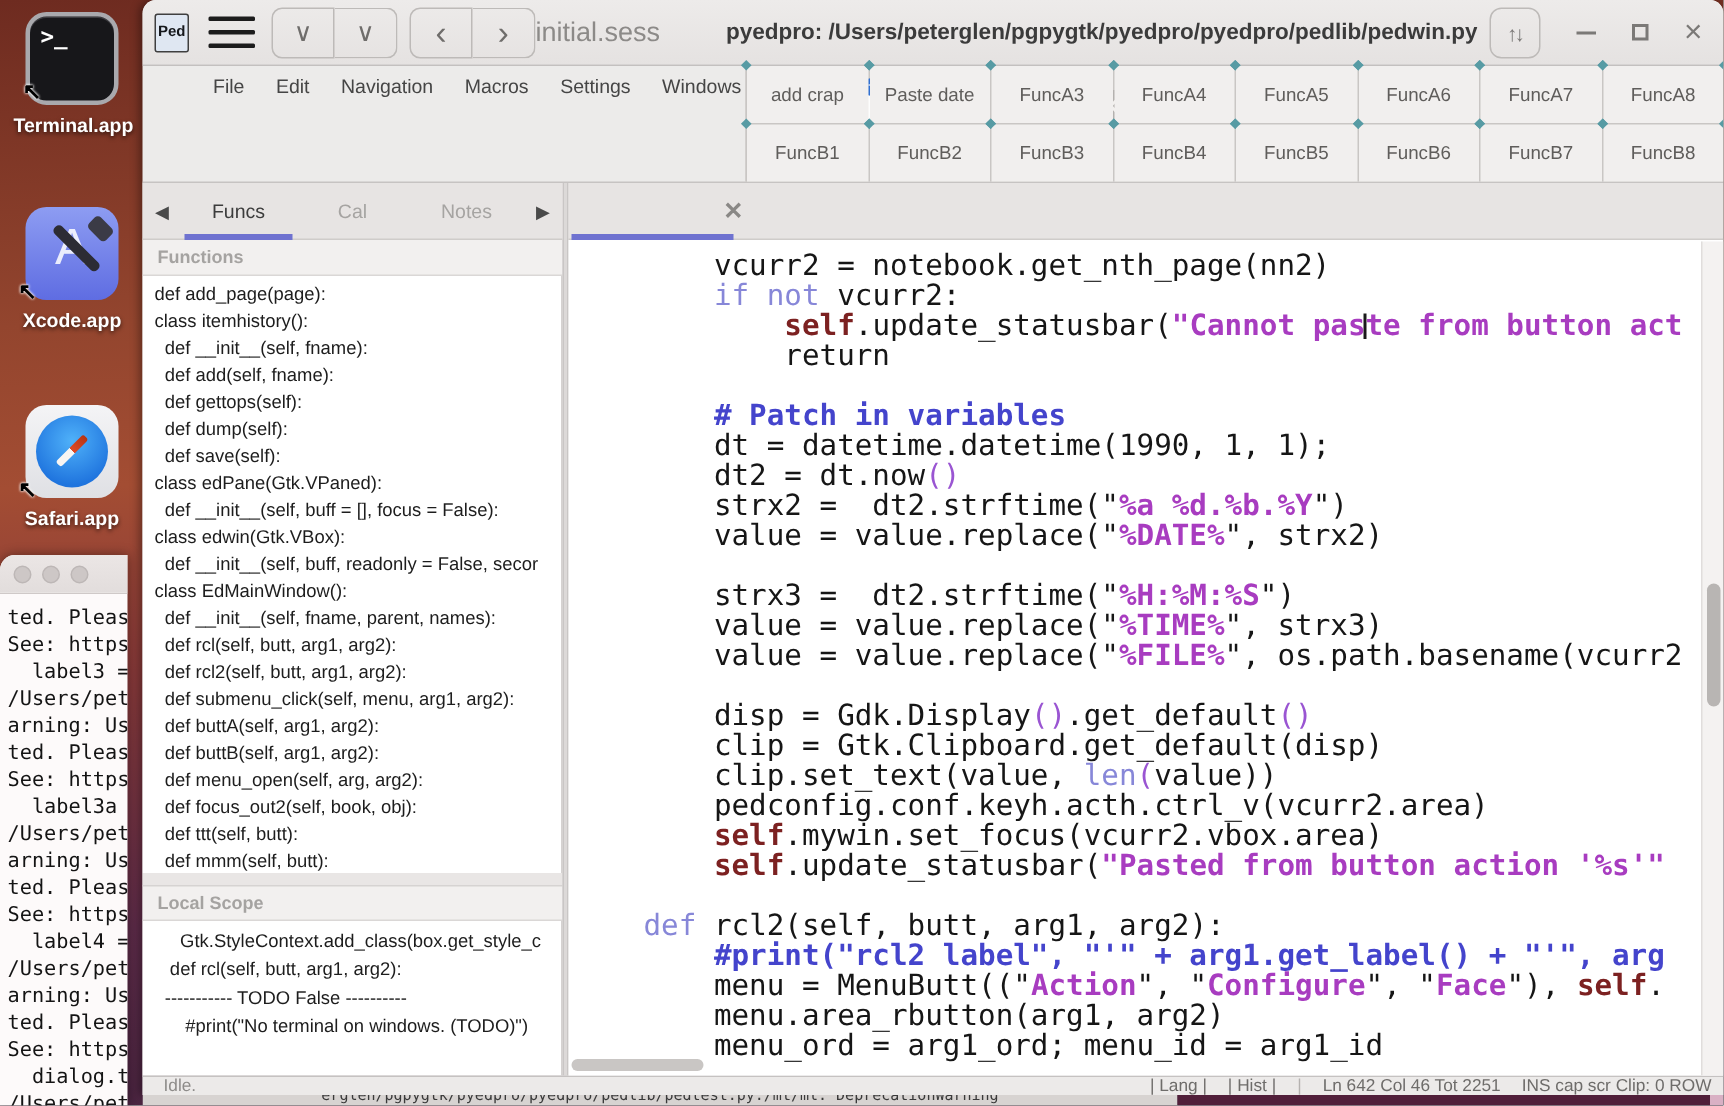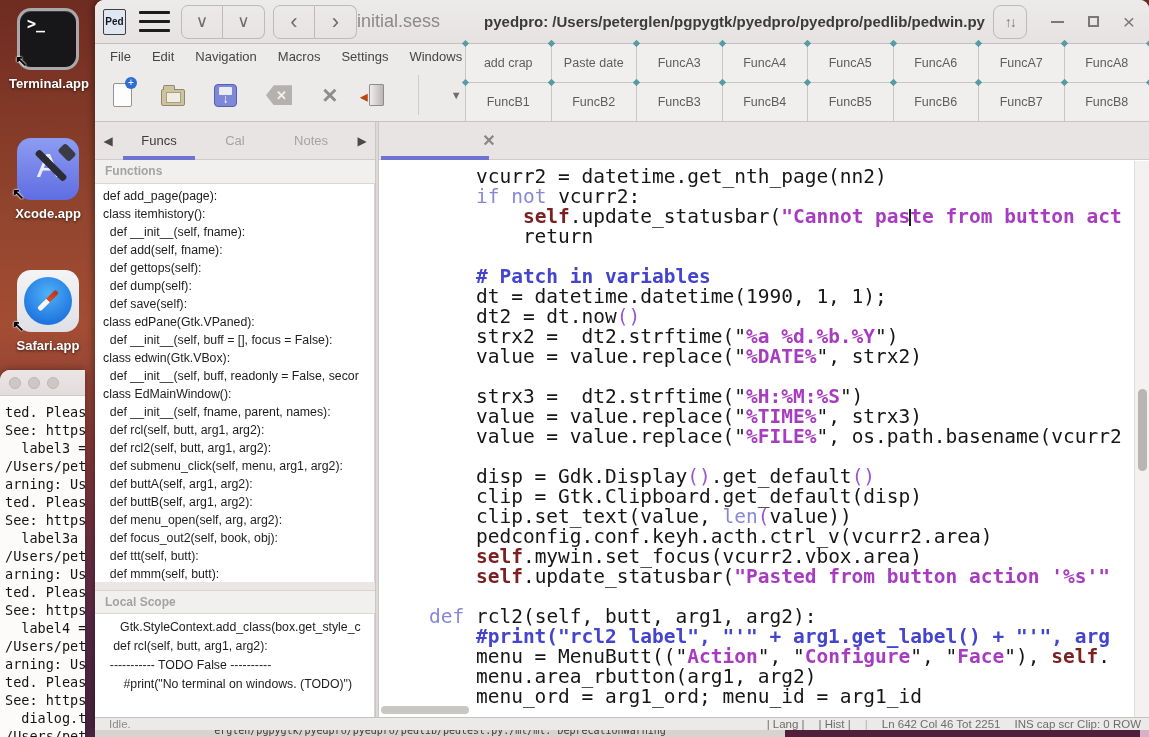--- a/index.html
+++ b/index.html
@@ -43,21 +43,21 @@
   .pair .navbtn:last-child { border-radius:0 7px 7px 0; border-left:none; }
   .session { color:#8c8a88; font-size:18px; }
   .wintitle { margin-left:44px; color:#3b3b3b; font-size:15px; font-weight:bold; white-space:nowrap; overflow:hidden; }
   .winctrl { margin-left:auto; display:flex; align-items:center; gap:24px; }
   .sortbtn { width:34px; height:34px; border:1px solid #bdbab8; border-radius:8px; color:#7b7977; font-size:14px; display:flex; align-items:center; justify-content:center; letter-spacing:-2px; }
   .minbar { width:13px; height:2px; background:#7b7977; display:inline-block; }
   .maxbox { width:11px; height:11px; border:2px solid #7b7977; display:inline-block; }
   .closex { color:#7b7977; font-size:21px; line-height:1; }
 
   .chrome2 { height:78px; flex:0 0 78px; display:flex; border-bottom:1px solid #c6c3c2; }
-  .chrome2-left { width:370px; flex:0 0 370px; display:flex; flex-direction:column; }
+  .chrome2-left { width:370px; flex:0 0 370px; display:flex; flex-direction:row;margin-left:32px; }
   .menubar { height:26px; display:flex; align-items:center; gap:21px; padding-left:15px; font-size:13px; color:#454545; }
   .menu-item { cursor:default; }
   .toolbar { height:52px; display:flex; align-items:center; gap:29px; padding-left:18px; }
   .tb { position:relative; width:26px; height:26px; display:flex; align-items:center; justify-content:center; }
   .i-newdoc { width:19px; height:24px; background:#fdfdfd; border:1px solid #97948f; border-radius:2px; position:relative; }
   .i-newdoc::after { content:"+"; position:absolute; right:-6px; top:-7px; width:12px; height:12px; background:#2f6fd0; color:#fff; border-radius:50%; font-size:10px; line-height:12px; text-align:center; }
   .i-folder { width:24px; height:17px; background:#cec39b; border:1px solid #928871; border-radius:2px; position:relative; margin-top:5px; }
   .i-folder::before { content:""; position:absolute; left:1px; top:-5px; width:10px; height:4px; background:#cec39b; border:1px solid #928871; border-bottom:none; border-radius:2px 2px 0 0; }
   .i-folder::after { content:""; position:absolute; left:4px; top:2px; width:13px; height:9px; background:#efece4; border:1px solid #a89e85; }
   .i-save { width:23px; height:23px; background:#7e88d6; border:1px solid #5560b4; border-radius:4px; position:relative; }
@@ -268,21 +268,21 @@
       <div class="locallist"><div class="ln">     Gtk.StyleContext.add_class(box.get_style_c</div><div class="ln">   def rcl(self, butt, arg1, arg2):</div><div class="ln">  ----------- TODO False ----------</div><div class="ln">      #print("No terminal on windows. (TODO)")</div></div>
     </div>
     <div class="vdivider"></div>
     <div class="editor">
       <div class="edtabstrip">
         <span class="edtab">* pedwin.py</span>
         <span class="edclose">✕</span>
         <div class="edtab-underline"></div>
       </div>
       <div class="code">
-          <div class="cl"><span class="c-d">        vcurr2 = datetime.get_nth_page(nn2)</span></div>
+          <div class="cl"><span class="c-d">        vcurr2 = notebook.get_nth_page(nn2)</span></div>
           <div class="cl"><span class="c-d">        </span><span class="c-k">if</span><span class="c-d"> </span><span class="c-k">not</span><span class="c-d"> vcurr2:</span></div>
           <div class="cl"><span class="c-d">            </span><span class="c-f">self</span><span class="c-d">.update_statusbar(</span><span class="c-s">"Cannot pas</span><span class="caret"></span><span class="c-s">te from button act</span></div>
           <div class="cl"><span class="c-d">            return</span></div>
           <div class="cl"></div>
           <div class="cl"><span class="c-d">        </span><span class="c-c"># Patch in variables</span></div>
           <div class="cl"><span class="c-d">        dt = datetime.datetime(1990, 1, 1);</span></div>
           <div class="cl"><span class="c-d">        dt2 = dt.now</span><span class="c-p">()</span></div>
           <div class="cl"><span class="c-d">        strx2 =  dt2.strftime("</span><span class="c-s">%a %d.%b.%Y</span><span class="c-d">")</span></div>
           <div class="cl"><span class="c-d">        value = value.replace("</span><span class="c-s">%DATE%</span><span class="c-d">", strx2)</span></div>
           <div class="cl"></div>

